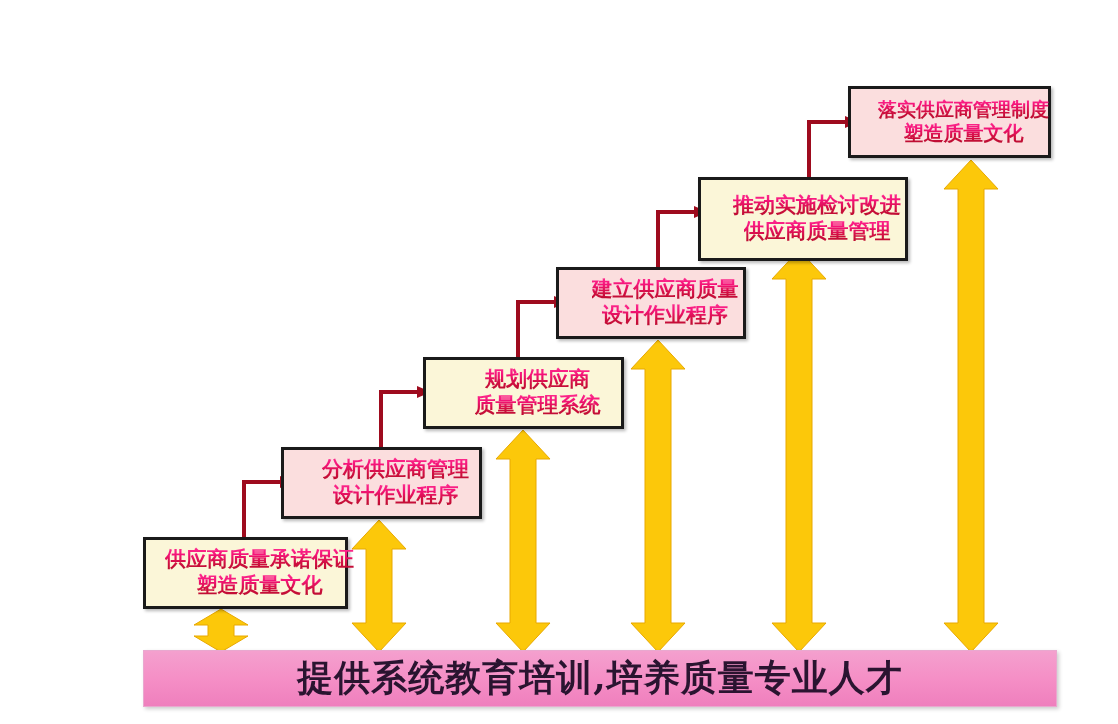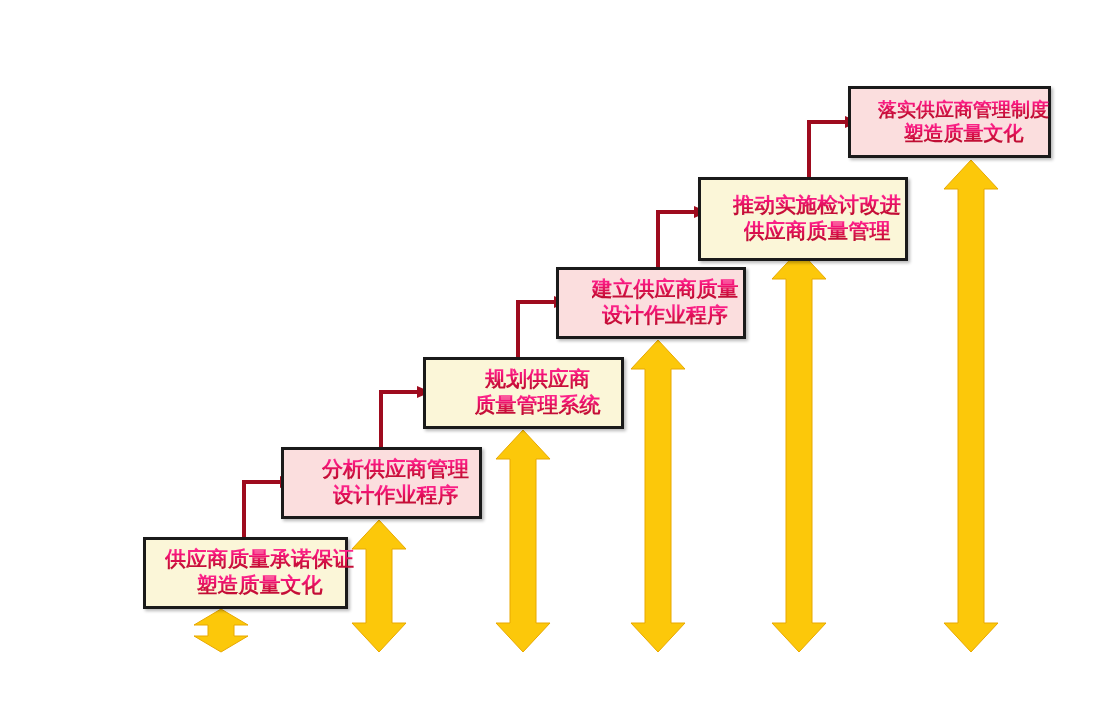--- a/index.html
+++ b/index.html
@@ -204,14 +204,17 @@
   <div class="step-box bg-cream" style="left:698px; top:177px; width:210px; height:84px;">
     <span class="bx-line">推动实施检讨改进</span>
     <span class="bx-line">供应商质量管理</span>
   </div>
 
   <div class="step-box bg-pink" style="left:848px; top:86px; width:203px; height:72px;">
     <span class="bx-line" style="font-size:19px;">落实供应商管理制度</span>
     <span class="bx-line" style="font-size:20px;">塑造质量文化</span>
   </div>
 
+  <div id="base-bar" style="left:143px; top:650px; width:914px; height:57px;">
+    <span class="bar-text">提供系统教育培训,培养质量专业人才</span>
+  </div>
 
 </div>
 
 </body></html>

